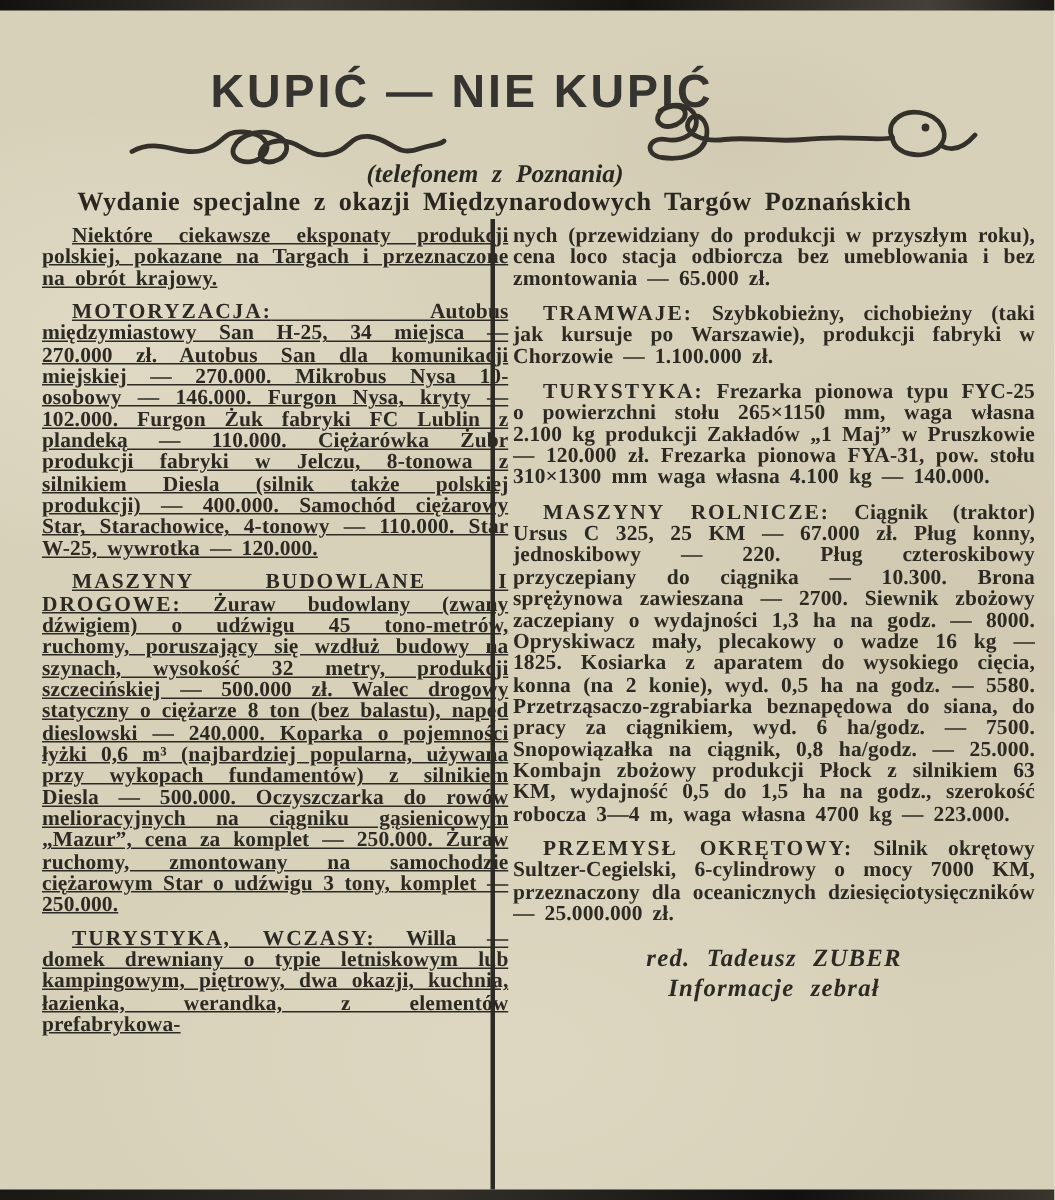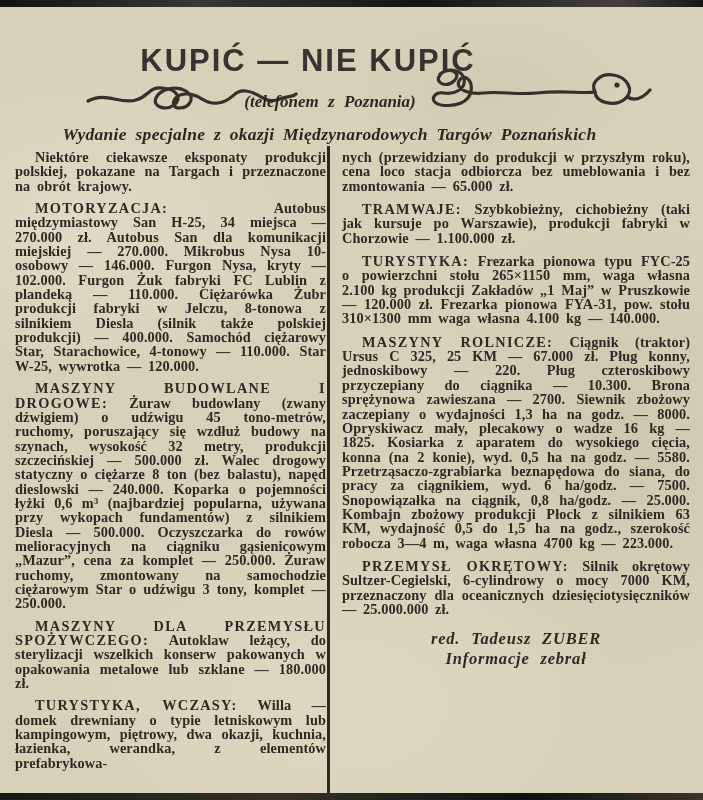--- a/index.html
+++ b/index.html
@@ -23,44 +23,44 @@
     background:linear-gradient(90deg,#1a1814,#34312a 40%,#121110 75%,#3a362e); }
 
   .title {
     position:absolute; top:22px; left:58px; width:500px;
     text-align:center;
     font-family:"Liberation Sans", sans-serif;
     font-weight:bold; font-size:31px; letter-spacing:2px;
     color:#363430;
   }
   .tagline-text {
-    position:absolute; top:92px; left:210px; width:240px;
+    position:absolute; top:106px; left:210px; width:240px;
     text-align:center; font-weight:bold; font-style:italic;
     font-size:17px; word-spacing:5px; color:#2b2822;
   }
   .doodle { position:absolute; }
   .doodle-left { top:80px; left:86px; }
   .doodle-right { top:64px; left:424px; }
 
   .subtitle {
     position:absolute; top:124px; left:22px; width:615px;
-    text-align:center; font-weight:bold; font-style:italic;
+    text-align:center; font-weight:bold; 
     font-size:17.5px; word-spacing:4px; letter-spacing:0.3px; color:#2a2721;
   }
 
   .divider { position:absolute; left:327px; top:146px; width:3px; height:647px; background:#2c2a24; }
 
   .col {
     position:absolute; top:150px; height:643px; overflow:hidden;
     text-align:justify; font-weight:bold;
     font-size:14.3px; line-height:14.35px;
     letter-spacing:0.1px; word-spacing:3px;
     color:#2d2a24;
   }
-  .col-left  { left:15px;  width:311px; }
+  .col-left  { left:28px;  width:311px;text-decoration:underline; }
   .col-right { left:342px; width:348px; }
 
   .col p { margin:0; }
   .para-indent { text-indent:20px; }
   .para-gap { margin-top:8px !important; }
   .col-right .para-gap { margin-top:9px !important; }
   .heading { letter-spacing:1.3px; }
 
   .byline {
     margin-top:13px; text-align:center;
@@ -102,21 +102,20 @@
 
   <div class="divider"></div>
 
   <div class="col col-left">
     <p class="para-indent">Niektóre ciekawsze eksponaty produkcji polskiej, pokazane na Targach i przeznaczone na obrót krajowy.</p>
 
     <p class="para-indent para-gap"><span class="heading">MOTORYZACJA:</span> <span>Autobus międzymiastowy San H-25, 34 miejsca — 270.000 zł. Autobus San dla komunikacji miejskiej — 270.000. Mikrobus Nysa 10-osobowy — 146.000. Furgon Nysa, kryty — 102.000. Furgon Żuk fabryki FC Lublin z plandeką — 110.000. Ciężarówka Żubr produkcji fabryki w Jelczu, 8-tonowa z silnikiem Diesla (silnik także polskiej produkcji) — 400.000. Samochód ciężarowy Star, Starachowice, 4-tonowy — 110.000. Star W-25, wywrotka — 120.000.</span></p>
 
     <p class="para-indent para-gap"><span class="heading">MASZYNY BUDOWLANE I DROGOWE:</span> <span>Żuraw budowlany (zwany dźwigiem) o udźwigu 45 tono-metrów, ruchomy, poruszający się wzdłuż budowy na szynach, wysokość 32 metry, produkcji szczecińskiej — 500.000 zł. Walec drogowy statyczny o ciężarze 8 ton (bez balastu), napęd dieslowski — 240.000. Koparka o pojemności łyżki 0,6 m³ (najbardziej popularna, używana przy wykopach fundamentów) z silnikiem Diesla — 500.000. Oczyszczarka do rowów melioracyjnych na ciągniku gąsienicowym „Mazur”, cena za komplet — 250.000. Żuraw ruchomy, zmontowany na samochodzie ciężarowym Star o udźwigu 3 tony, komplet — 250.000.</span></p>
 
-    <p class="para-indent para-gap"><span class="heading">MASZYNY DLA PRZEMYSŁU SPOŻYWCZEGO:</span> <span>Autoklaw leżący, do sterylizacji wszelkich konserw pakowanych w opakowania metalowe lub szklane — 180.000 zł.</span></p>
 
     <p class="para-indent para-gap"><span class="heading">TURYSTYKA, WCZASY:</span> <span>Willa — domek drewniany o typie letniskowym lub kampingowym, piętrowy, dwa okazji, kuchnia, łazienka, werandka, z elementów prefabrykowa-</span></p>
   </div>
 
   <div class="col col-right">
     <p>nych (przewidziany do produkcji w przyszłym roku), cena loco stacja odbiorcza bez umeblowania i bez zmontowania — 65.000 zł.</p>
 
     <p class="para-indent para-gap"><span class="heading">TRAMWAJE:</span> <span>Szybkobieżny, cichobieżny (taki jak kursuje po Warszawie), produkcji fabryki w Chorzowie — 1.100.000 zł.</span></p>
 
     <p class="para-indent para-gap"><span class="heading">TURYSTYKA:</span> <span>Frezarka pionowa typu FYC-25 o powierzchni stołu 265×1150 mm, waga własna 2.100 kg produkcji Zakładów „1 Maj” w Pruszkowie — 120.000 zł. Frezarka pionowa FYA-31, pow. stołu 310×1300 mm waga własna 4.100 kg — 140.000.</span></p>

